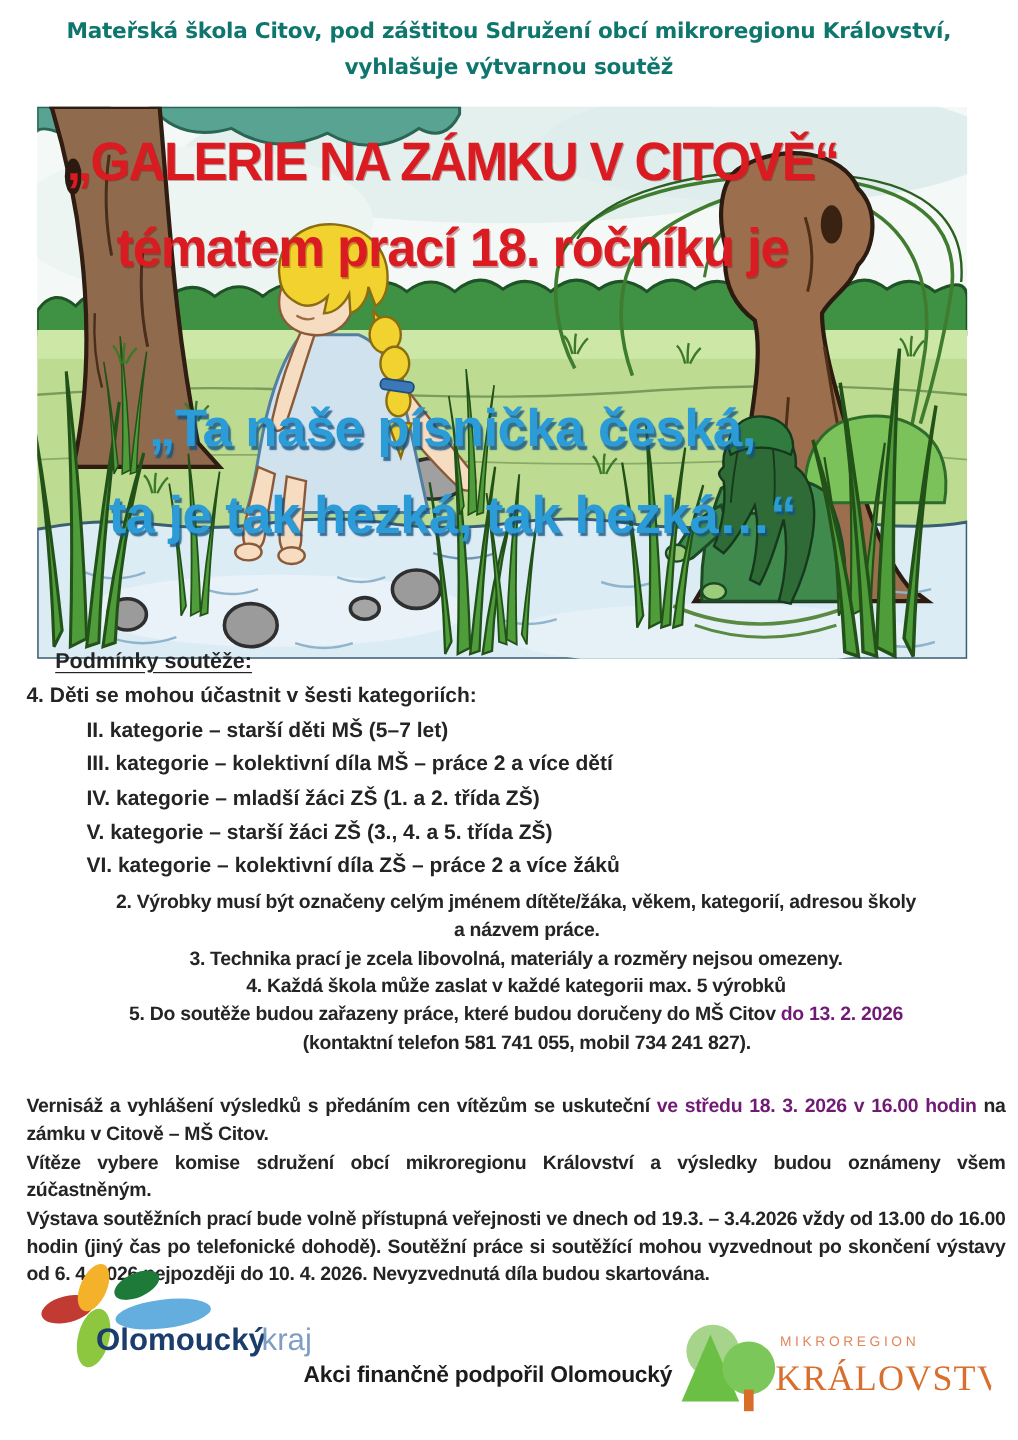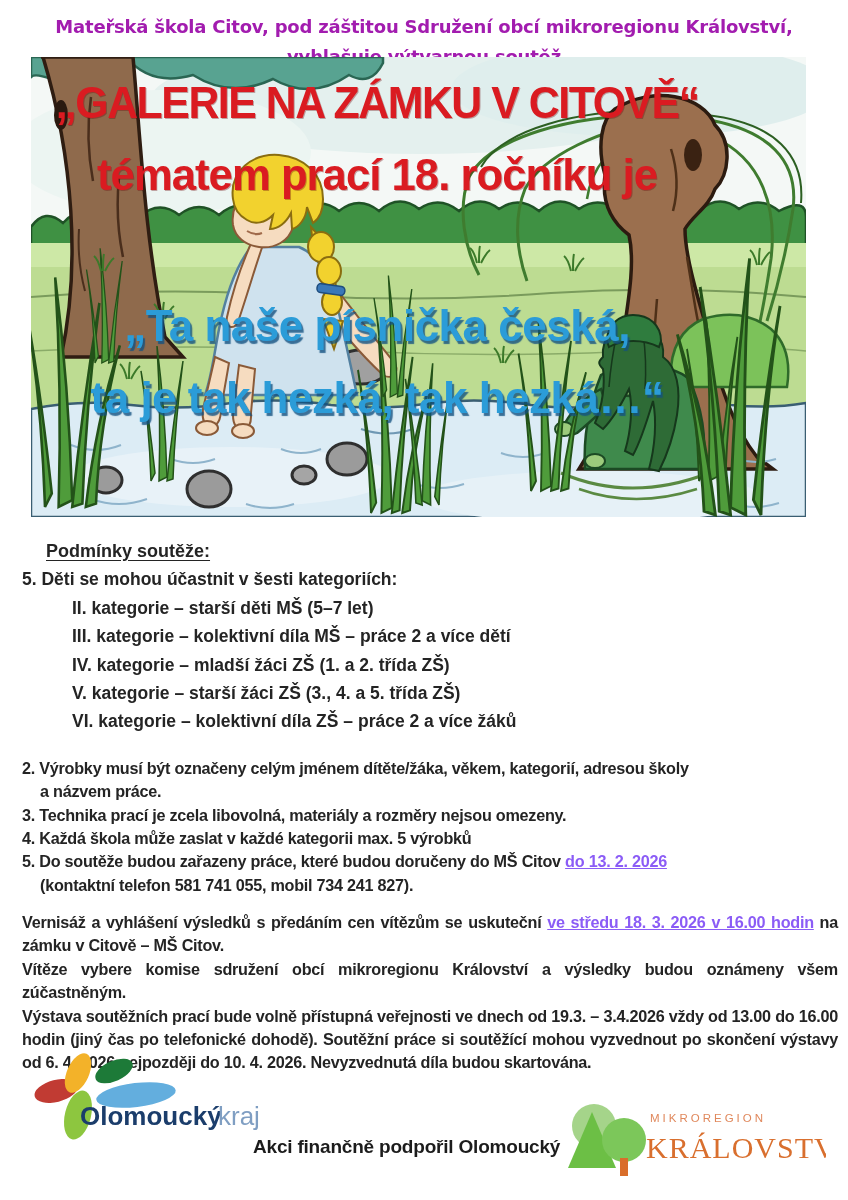--- a/index.html
+++ b/index.html
@@ -2,24 +2,24 @@
 <html><head>
 <meta charset="utf-8">
 <style>
   html,body{margin:0;padding:0;background:#ffffff;}
   .page{position:relative;width:848px;height:1200px;background:#ffffff;overflow:hidden;
         font-family:"Liberation Sans",sans-serif;color:#1f1f1f;}
 
   
   .header{position:absolute;top:12px;left:0;width:100%;text-align:center;
           font-family:"DejaVu Sans",sans-serif;font-weight:bold;font-size:18px;
-          line-height:1.65;color:#a21caf;letter-spacing:-0.2px;}
-
-  
-  .illus{position:absolute;left:31px;top:57px;width:692px;height:460px;}
+          line-height:1.65;color:#0f766e;letter-spacing:-0.2px;}
+
+  
+  .illus{position:absolute;left:31px;top:89px;width:692px;height:460px;}
   .illus svg{position:absolute;left:0;top:0;}
 
   .overlay{position:absolute;left:0;width:100%;text-align:center;font-weight:bold;
            font-family:"Liberation Sans",sans-serif;white-space:nowrap;}
   .red1{top:20px;font-size:45px;color:#da1b21;letter-spacing:-1.5px;transform:scaleX(0.95);
         text-shadow:1px 1px 0 rgba(110,10,12,0.35);}
   .red2{top:92px;font-size:45px;color:#da1b21;letter-spacing:-1px;transform:scaleX(0.97);
         text-shadow:1px 1px 0 rgba(110,10,12,0.35);}
   .blue1{top:244px;font-size:44px;color:#2b9cd8;letter-spacing:-0.5px;
          text-shadow:2px 3px 1px rgba(19,81,129,0.8);}
@@ -28,21 +28,21 @@
 
   
   .conds{position:absolute;left:22px;top:537px;width:816px;font-weight:bold;
          font-size:17.5px;color:#242424;}
   .conds .heading{font-size:18px;line-height:28.4px;text-decoration:underline;
                   text-underline-offset:3px;margin-left:24px;}
   .line{line-height:28.4px;}
   .cat{padding-left:50px;}
   .tight{font-size:16.2px;letter-spacing:-0.25px;line-height:23.4px;}
   .indent2{padding-left:18px;}
-  .blue-accent{color:#8b5cf6;text-decoration:underline;}
+  .blue-accent{color:#701a75;}
 
   
   .paras{position:absolute;left:22px;top:911px;width:816px;font-weight:bold;
          font-size:16.2px;letter-spacing:-0.25px;line-height:22.6px;
          text-align:justify;color:#242424;}
   .paras p{margin:0;}
   .paras .gap{margin-top:2px;}
 
   
   .footer-left{position:absolute;left:26px;top:1053px;}
@@ -246,27 +246,27 @@
     </svg>
 
     <div class="overlay red1">„GALERIE NA ZÁMKU V CITOVĚ“</div>
     <div class="overlay red2">tématem prací 18. ročníku je</div>
     <div class="overlay blue2">ta je tak hezká, tak hezká…“</div>
     <div class="overlay blue1">„Ta naše písnička česká,</div>
   </div>
 
   <div class="conds">
     <div class="heading">Podmínky soutěže:</div>
-    <div class="line">5. Děti se mohou účastnit v šesti kategoriích:</div>
+    <div class="line">4. Děti se mohou účastnit v šesti kategoriích:</div>
     <div class="line cat">II. kategorie – starší děti MŠ (5–7 let)</div>
     <div class="line cat">III. kategorie – kolektivní díla MŠ – práce 2 a více dětí</div>
     <div class="line cat">IV. kategorie – mladší žáci ZŠ (1. a 2. třída ZŠ)</div>
     <div class="line cat">V. kategorie – starší žáci ZŠ (3., 4. a 5. třída ZŠ)</div>
     <div class="line cat">VI. kategorie – kolektivní díla ZŠ – práce 2 a více žáků</div>
-    <div class="tight" style="margin-top:21px;">
+    <div class="tight" style="margin-top:5px;text-align:center;">
       <div>2. Výrobky musí být označeny celým jménem dítěte/žáka, věkem, kategorií, adresou školy</div>
       <div class="indent2">a názvem práce.</div>
       <div>3. Technika prací je zcela libovolná, materiály a rozměry nejsou omezeny.</div>
       <div>4. Každá škola může zaslat v každé kategorii max. 5 výrobků</div>
       <div><span>5. Do soutěže budou zařazeny práce, které budou doručeny do MŠ Citov </span><span class="blue-accent">do 13. 2. 2026</span></div>
       <div class="indent2">(kontaktní telefon 581 741 055, mobil 734 241 827).</div>
     </div>
   </div>
 
   <div class="paras">

